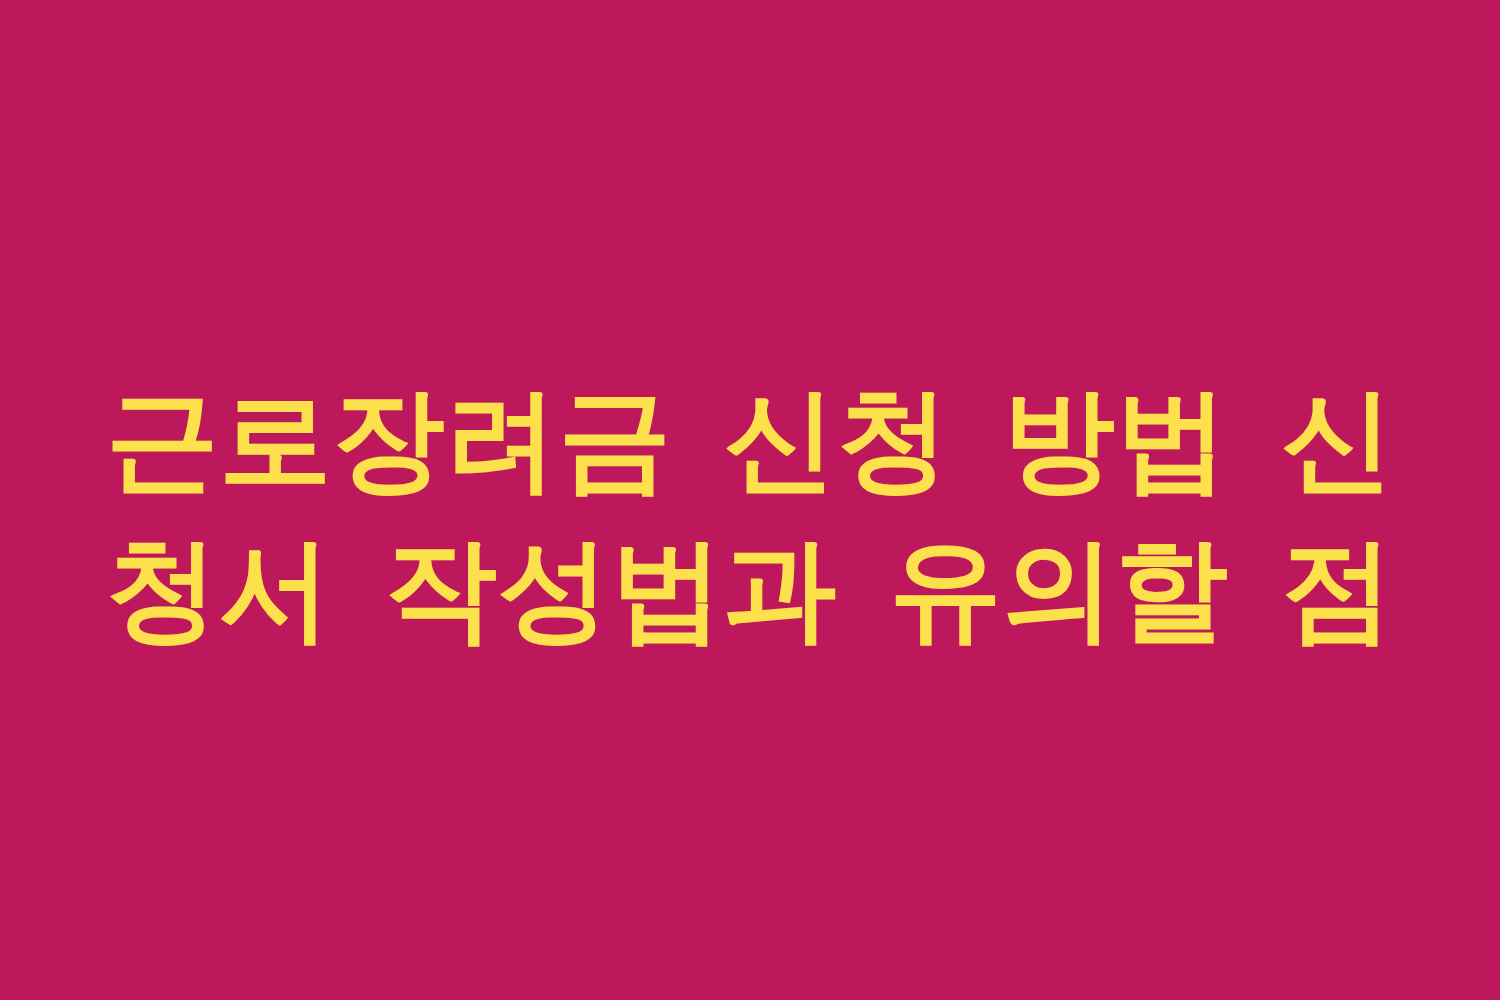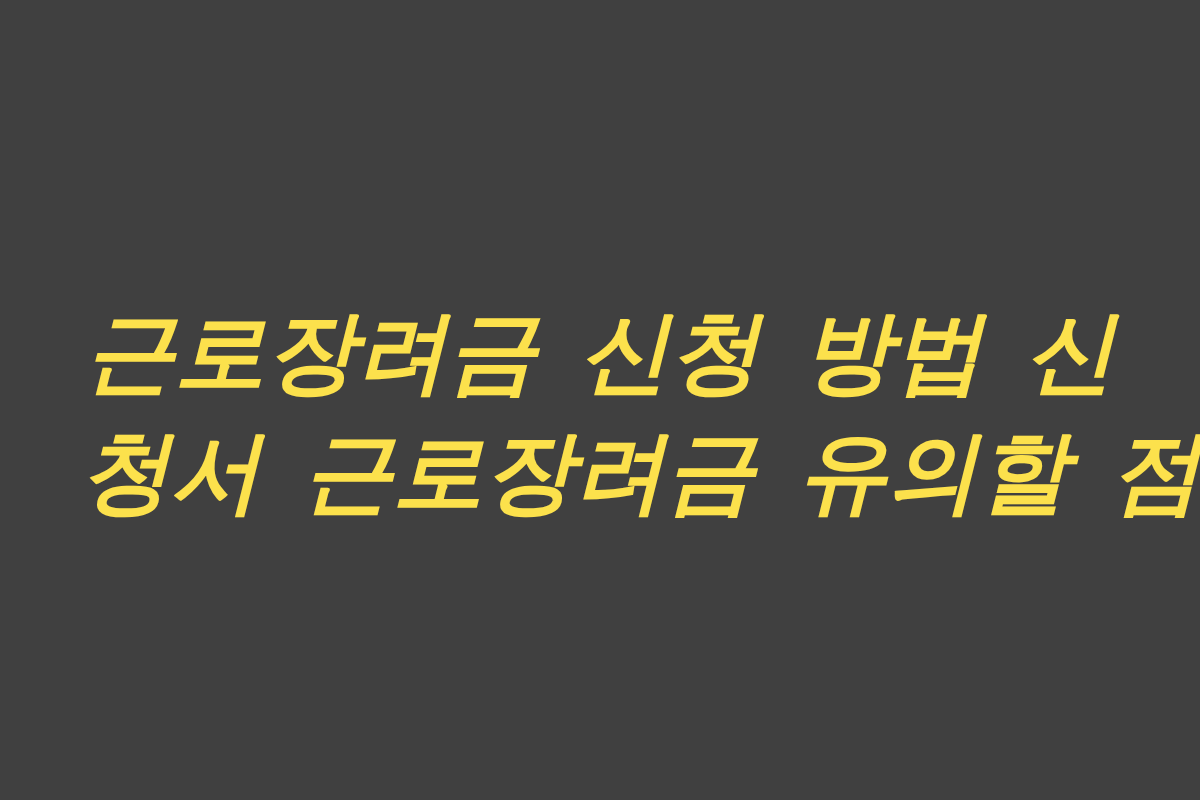--- a/index.html
+++ b/index.html
@@ -52,23 +52,23 @@
     text-rendering: optimizeLegibility;
   }
 
   .headline-line + .headline-line {
     margin-top: 0;
   }
 </style>
 </head>
 <body>
 
-<div id="thumbnail-banner" style="background-color: #404040; font-style: italic;">
+<div id="thumbnail-banner" style="background-color: #be185d;">
 
   <div id="headline-block">
 
     <span class="headline-line" style="color: rgb(252, 225, 76); font-size: 90px;">근로장려금 신청 방법 신</span>
 
-    <span class="headline-line" style="color: rgb(252, 225, 76); font-size: 90px;">청서 근로장려금 유의할 점</span>
+    <span class="headline-line" style="color: rgb(252, 225, 76); font-size: 90px;">청서 작성법과 유의할 점</span>
 
   </div>
 
 </div>
 
 </body></html>

